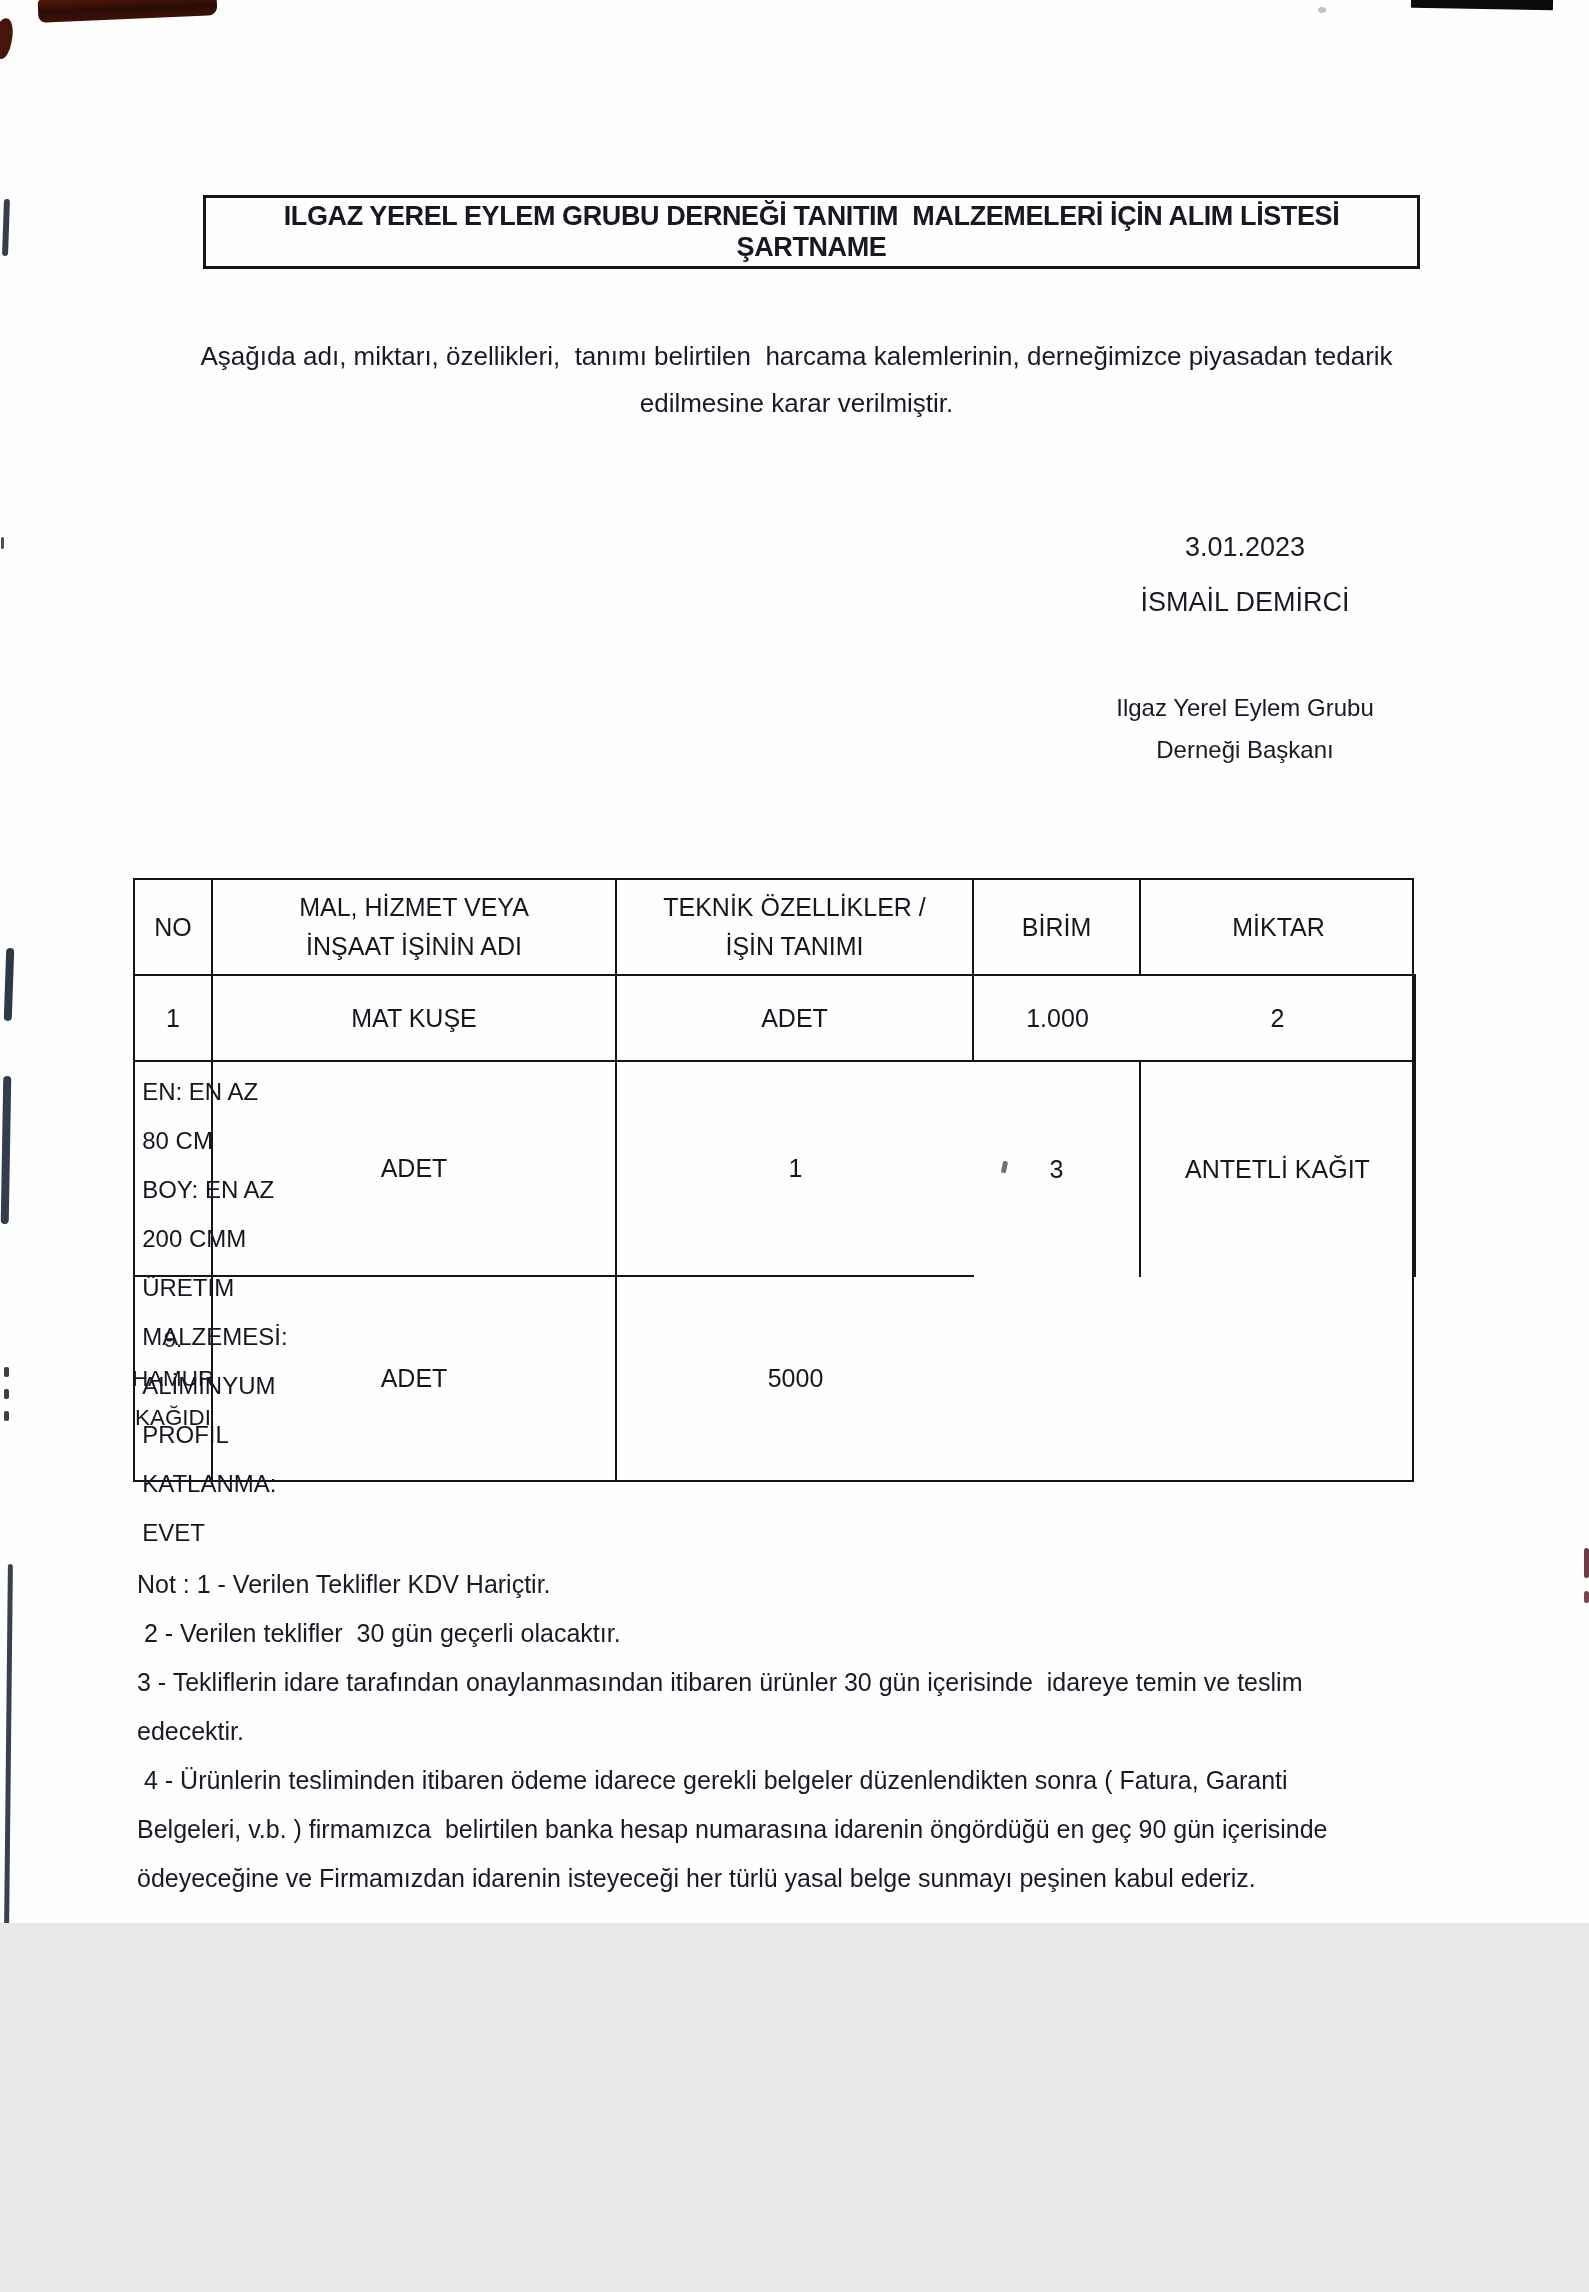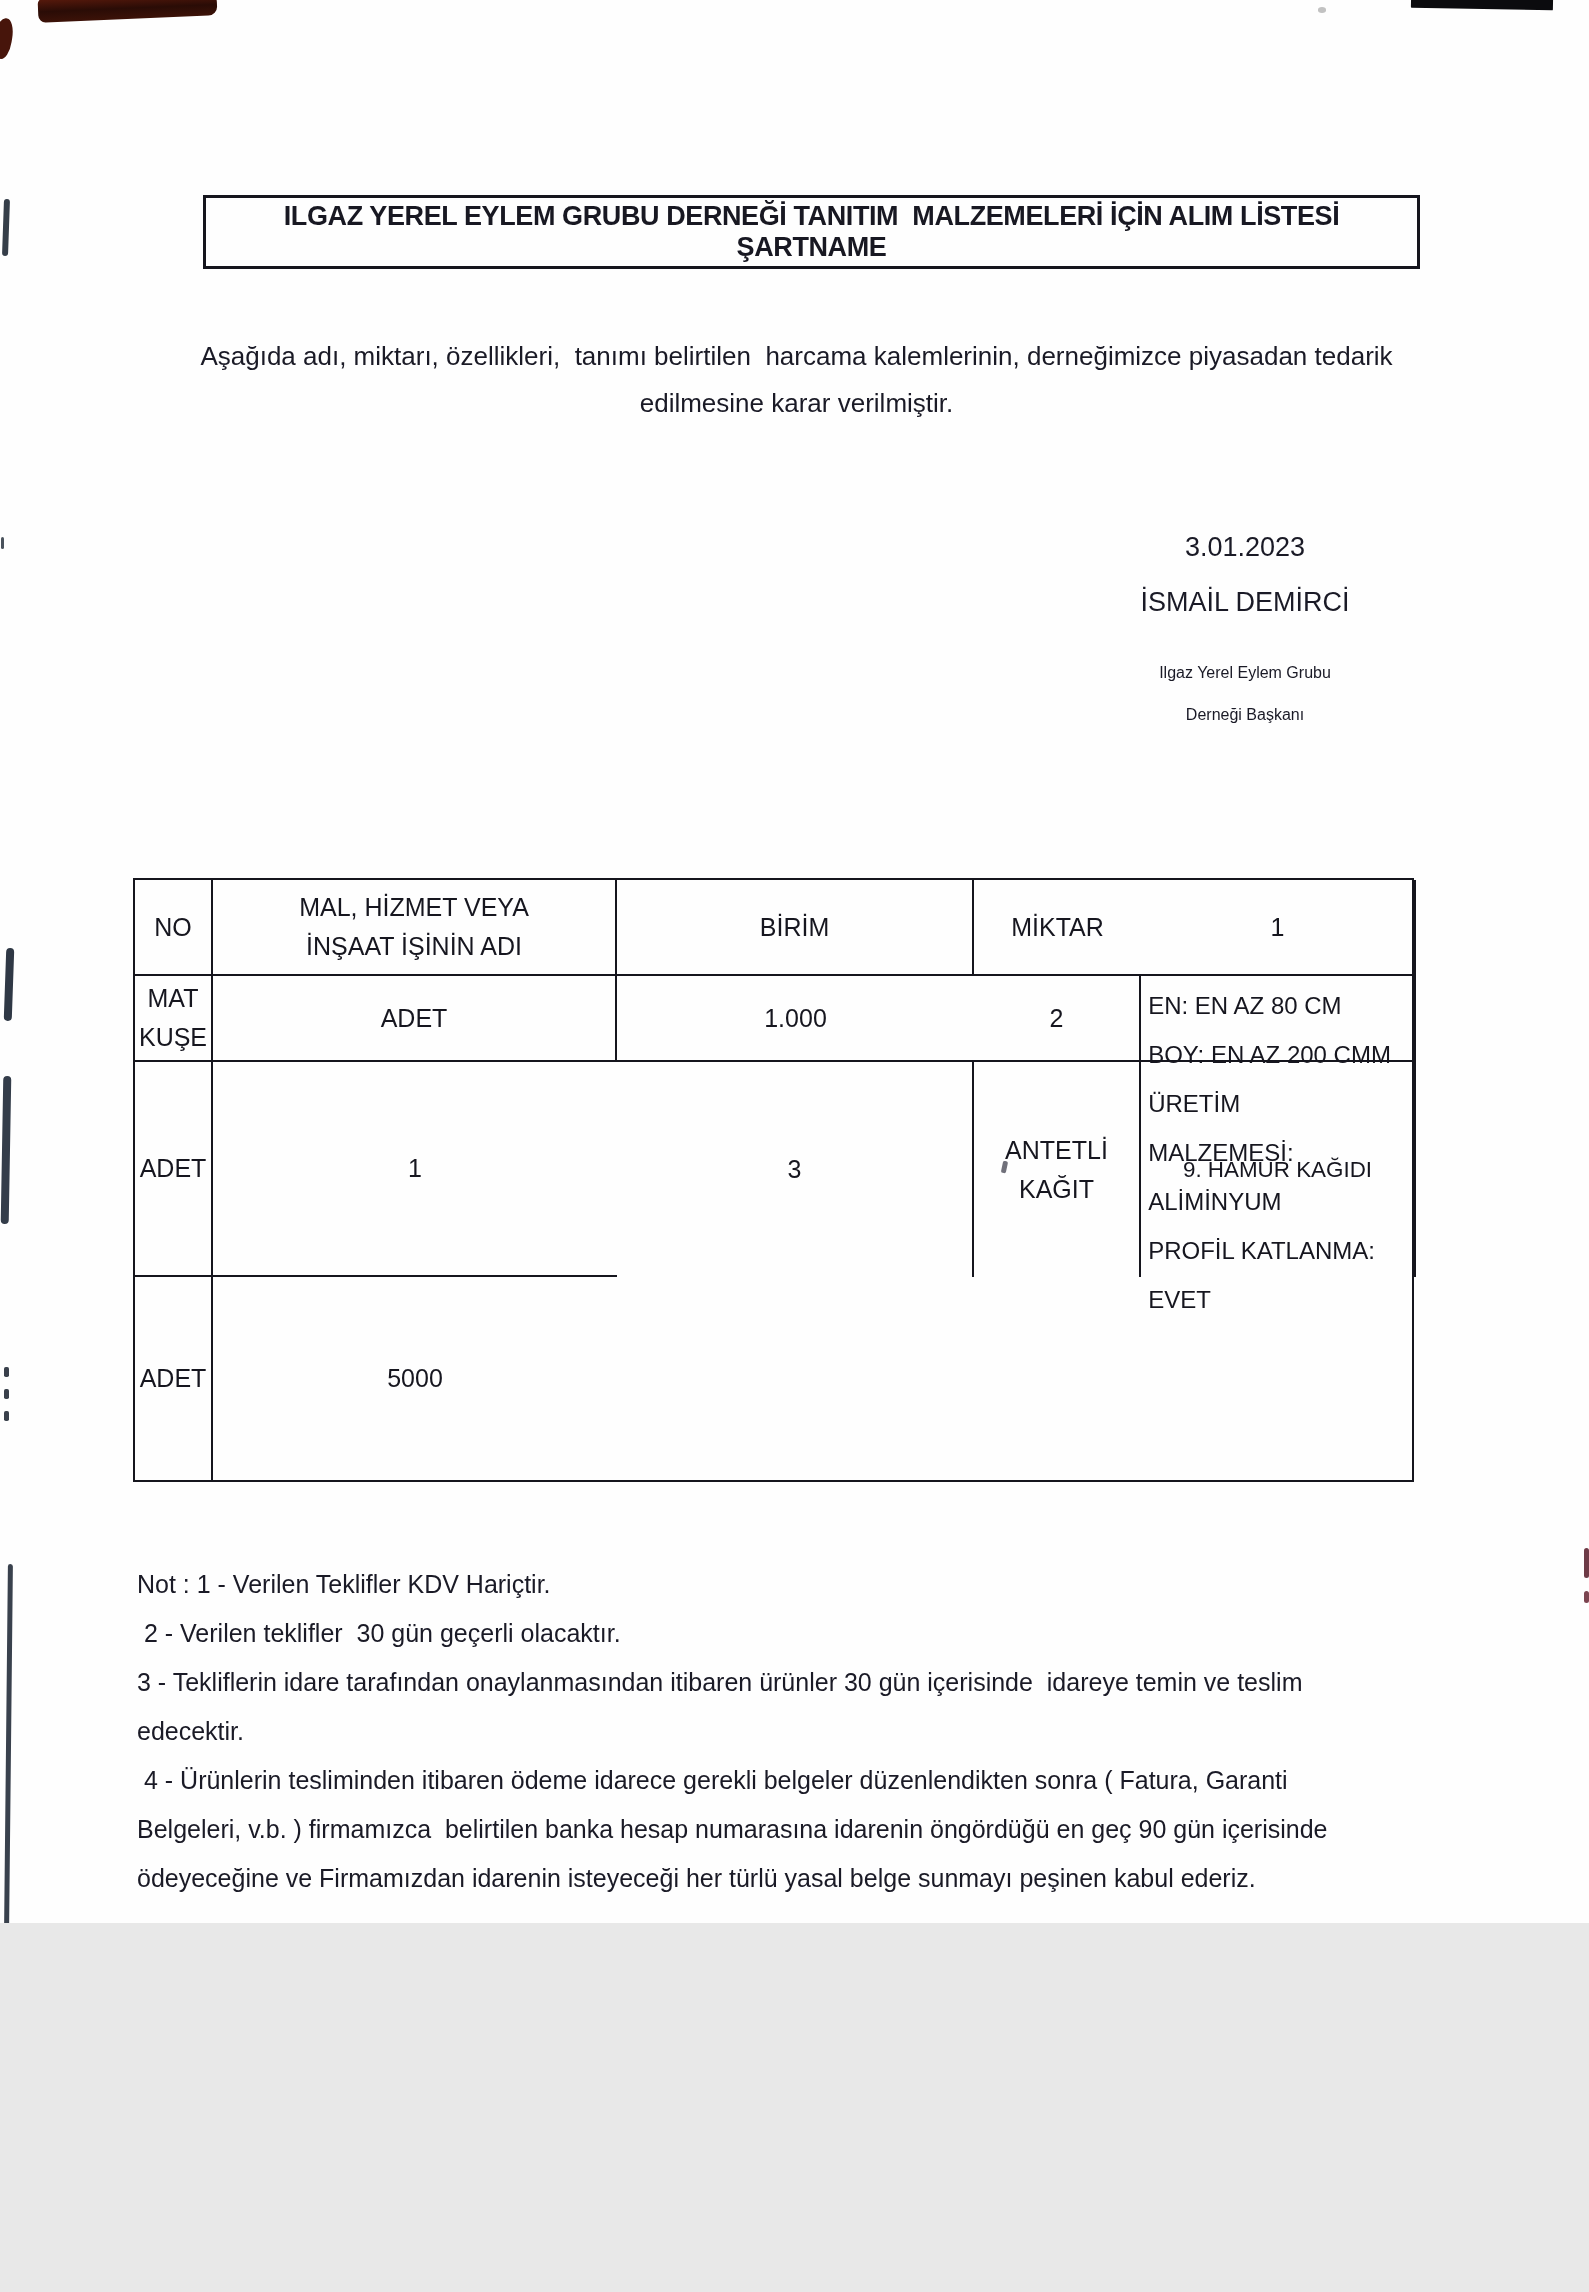--- a/index.html
+++ b/index.html
@@ -31,21 +31,21 @@
     text-align:center;font-size:26px;line-height:47px;color:#1a1a26;
   }
 
   
   .signature{
     position:absolute;left:1030px;top:532px;width:430px;
     text-align:center;color:#1a1a26;
   }
   .sig-date{font-size:27px;}
   .sig-name{font-size:27px;margin-top:24px;}
-  .sig-org{font-size:16px;line-height:42px;margin-top:34px;white-space:pre-line;}
+  .sig-org{font-size:24px;line-height:42px;margin-top:69px;white-space:pre-line;}
 
   
   .table{
     position:absolute;left:133px;top:878px;width:1281px;height:604px;
     border:2.7px solid #15151d;box-sizing:border-box;
     display:grid;
     grid-template-columns:78px 404px 357px 167px 275px;
     grid-template-rows:96px 86px 215px auto;
   }
   .cell{
@@ -118,20 +118,22 @@
     <div class="sig-name">İSMAİL DEMİRCİ</div>
     <div class="sig-org">Ilgaz Yerel Eylem Grubu
 Derneği Başkanı</div>
   </div>
 
   <div class="table">
 
     <div class="cell">NO</div>
     <div class="cell">MAL, HİZMET VEYA
 İNŞAAT İŞİNİN ADI</div>
+    <div class="cell">TEKNİK ÖZELLİKLER /
+İŞİN TANIMI</div>
     <div class="cell">BİRİM</div>
     <div class="cell lastcol">MİKTAR</div>
 
     <div class="cell">1</div>
     <div class="cell">MAT KUŞE</div>
     <div class="cell">ADET</div>
     <div class="cell lastcol">1.000</div>
 
     <div class="cell">2</div>
     <div class="cell spec-left">EN: EN AZ 80 CM

